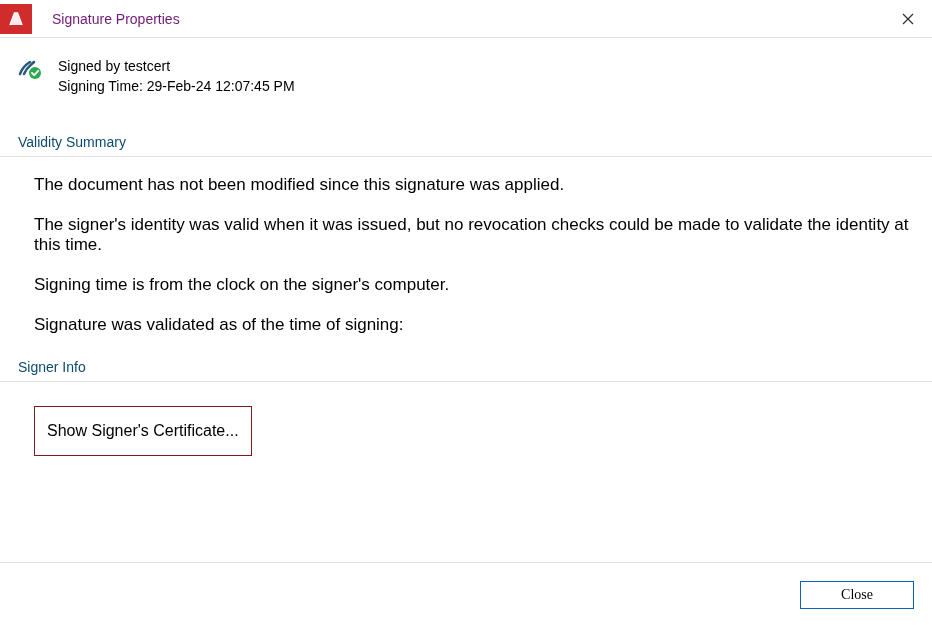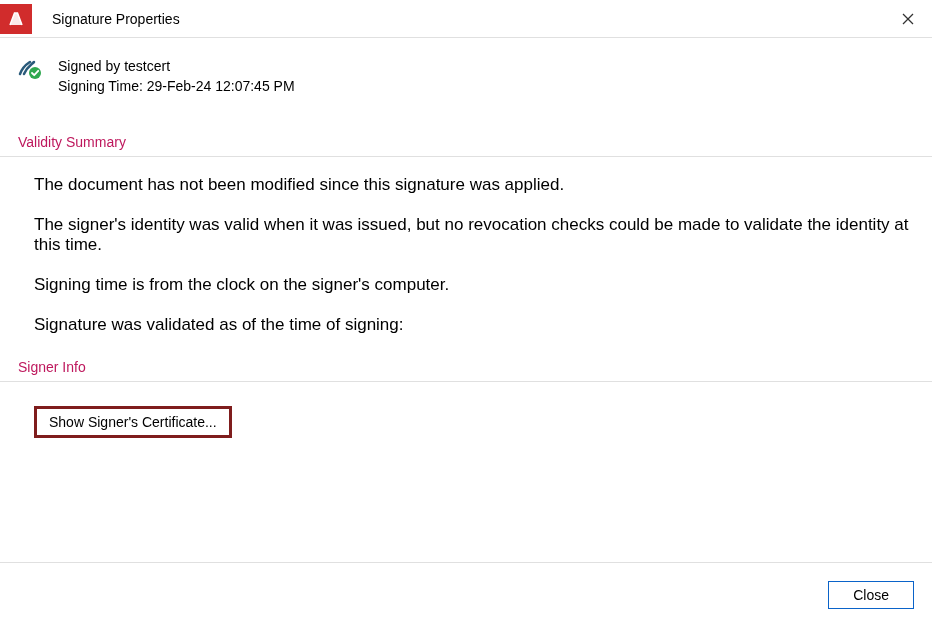--- a/index.html
+++ b/index.html
@@ -32,21 +32,21 @@
       justify-content: center;
       margin-left: 0;
     }
     .app-icon svg {
       width: 18px;
       height: 18px;
     }
     .title-text {
       margin-left: 20px;
       font-size: 14px;
-      color: #000000;
+      color: #701a75;
       flex: 1;
     }
     .close-x {
       width: 40px;
       height: 38px;
       display: flex;
       align-items: center;
       justify-content: center;
       cursor: pointer;
       font-size: 14px;
@@ -73,21 +73,21 @@
       font-size: 15px;
       margin-bottom: 12px;
     }
     .signed-by, .signing-time {
       font-size: 14px;
       line-height: 20px;
     }
     .section-header {
       padding: 0 18px;
       font-size: 14px;
-      color: #be185d;
+      color: #0c4a6e;
       border-bottom: 1px solid #e0e0e0;
       padding-bottom: 6px;
     }
     .validity-header {
       margin-top: 38px;
     }
     .validity-body {
       padding: 18px 18px 0 34px;
     }
     .validity-body p {
@@ -99,43 +99,43 @@
       margin-bottom: 14px;
     }
     .signer-header {
       margin-top: 24px;
     }
     .cert-btn-row {
       padding: 24px 0 0 34px;
     }
     .btn {
       font-family: inherit;
-      font-size: 14px;
-      padding: 5px 12px;
+      font-size: 16px;
+      padding: 15px 12px;
       background: #fff;
-      border: 3px solid #7f1d1d;
+      border: 1px solid #7f1d1d;
       cursor: pointer;
     }
     .footer {
       position: absolute;
       bottom: 0;
       left: 0;
       right: 0;
       border-top: 1px solid #e0e0e0;
       display: flex;
       justify-content: flex-end;
       padding: 18px 18px 16px 18px;
     }
     .btn-close {
       border: 1.5px solid #0a63c9;
-      padding: 5px 24px;
+      padding: 5px 40px;
       font-weight: 500;
       background: #fff;
       cursor: pointer;
-      font-family: Liberation Sans, sans-serif;
+      font-family: Liberation Serif, serif;
       font-size: 14px;
     }
   </style>
 </head>
 <body>
 
 <div class="titlebar">
   <div class="app-icon">
     <svg viewBox="0 0 24 24" fill="none">
       <path d="M4 20 L10 4 L14 4 L20 20" stroke="#fff" stroke-width="2" fill="#fff" fill-opacity="0.9"></path>

